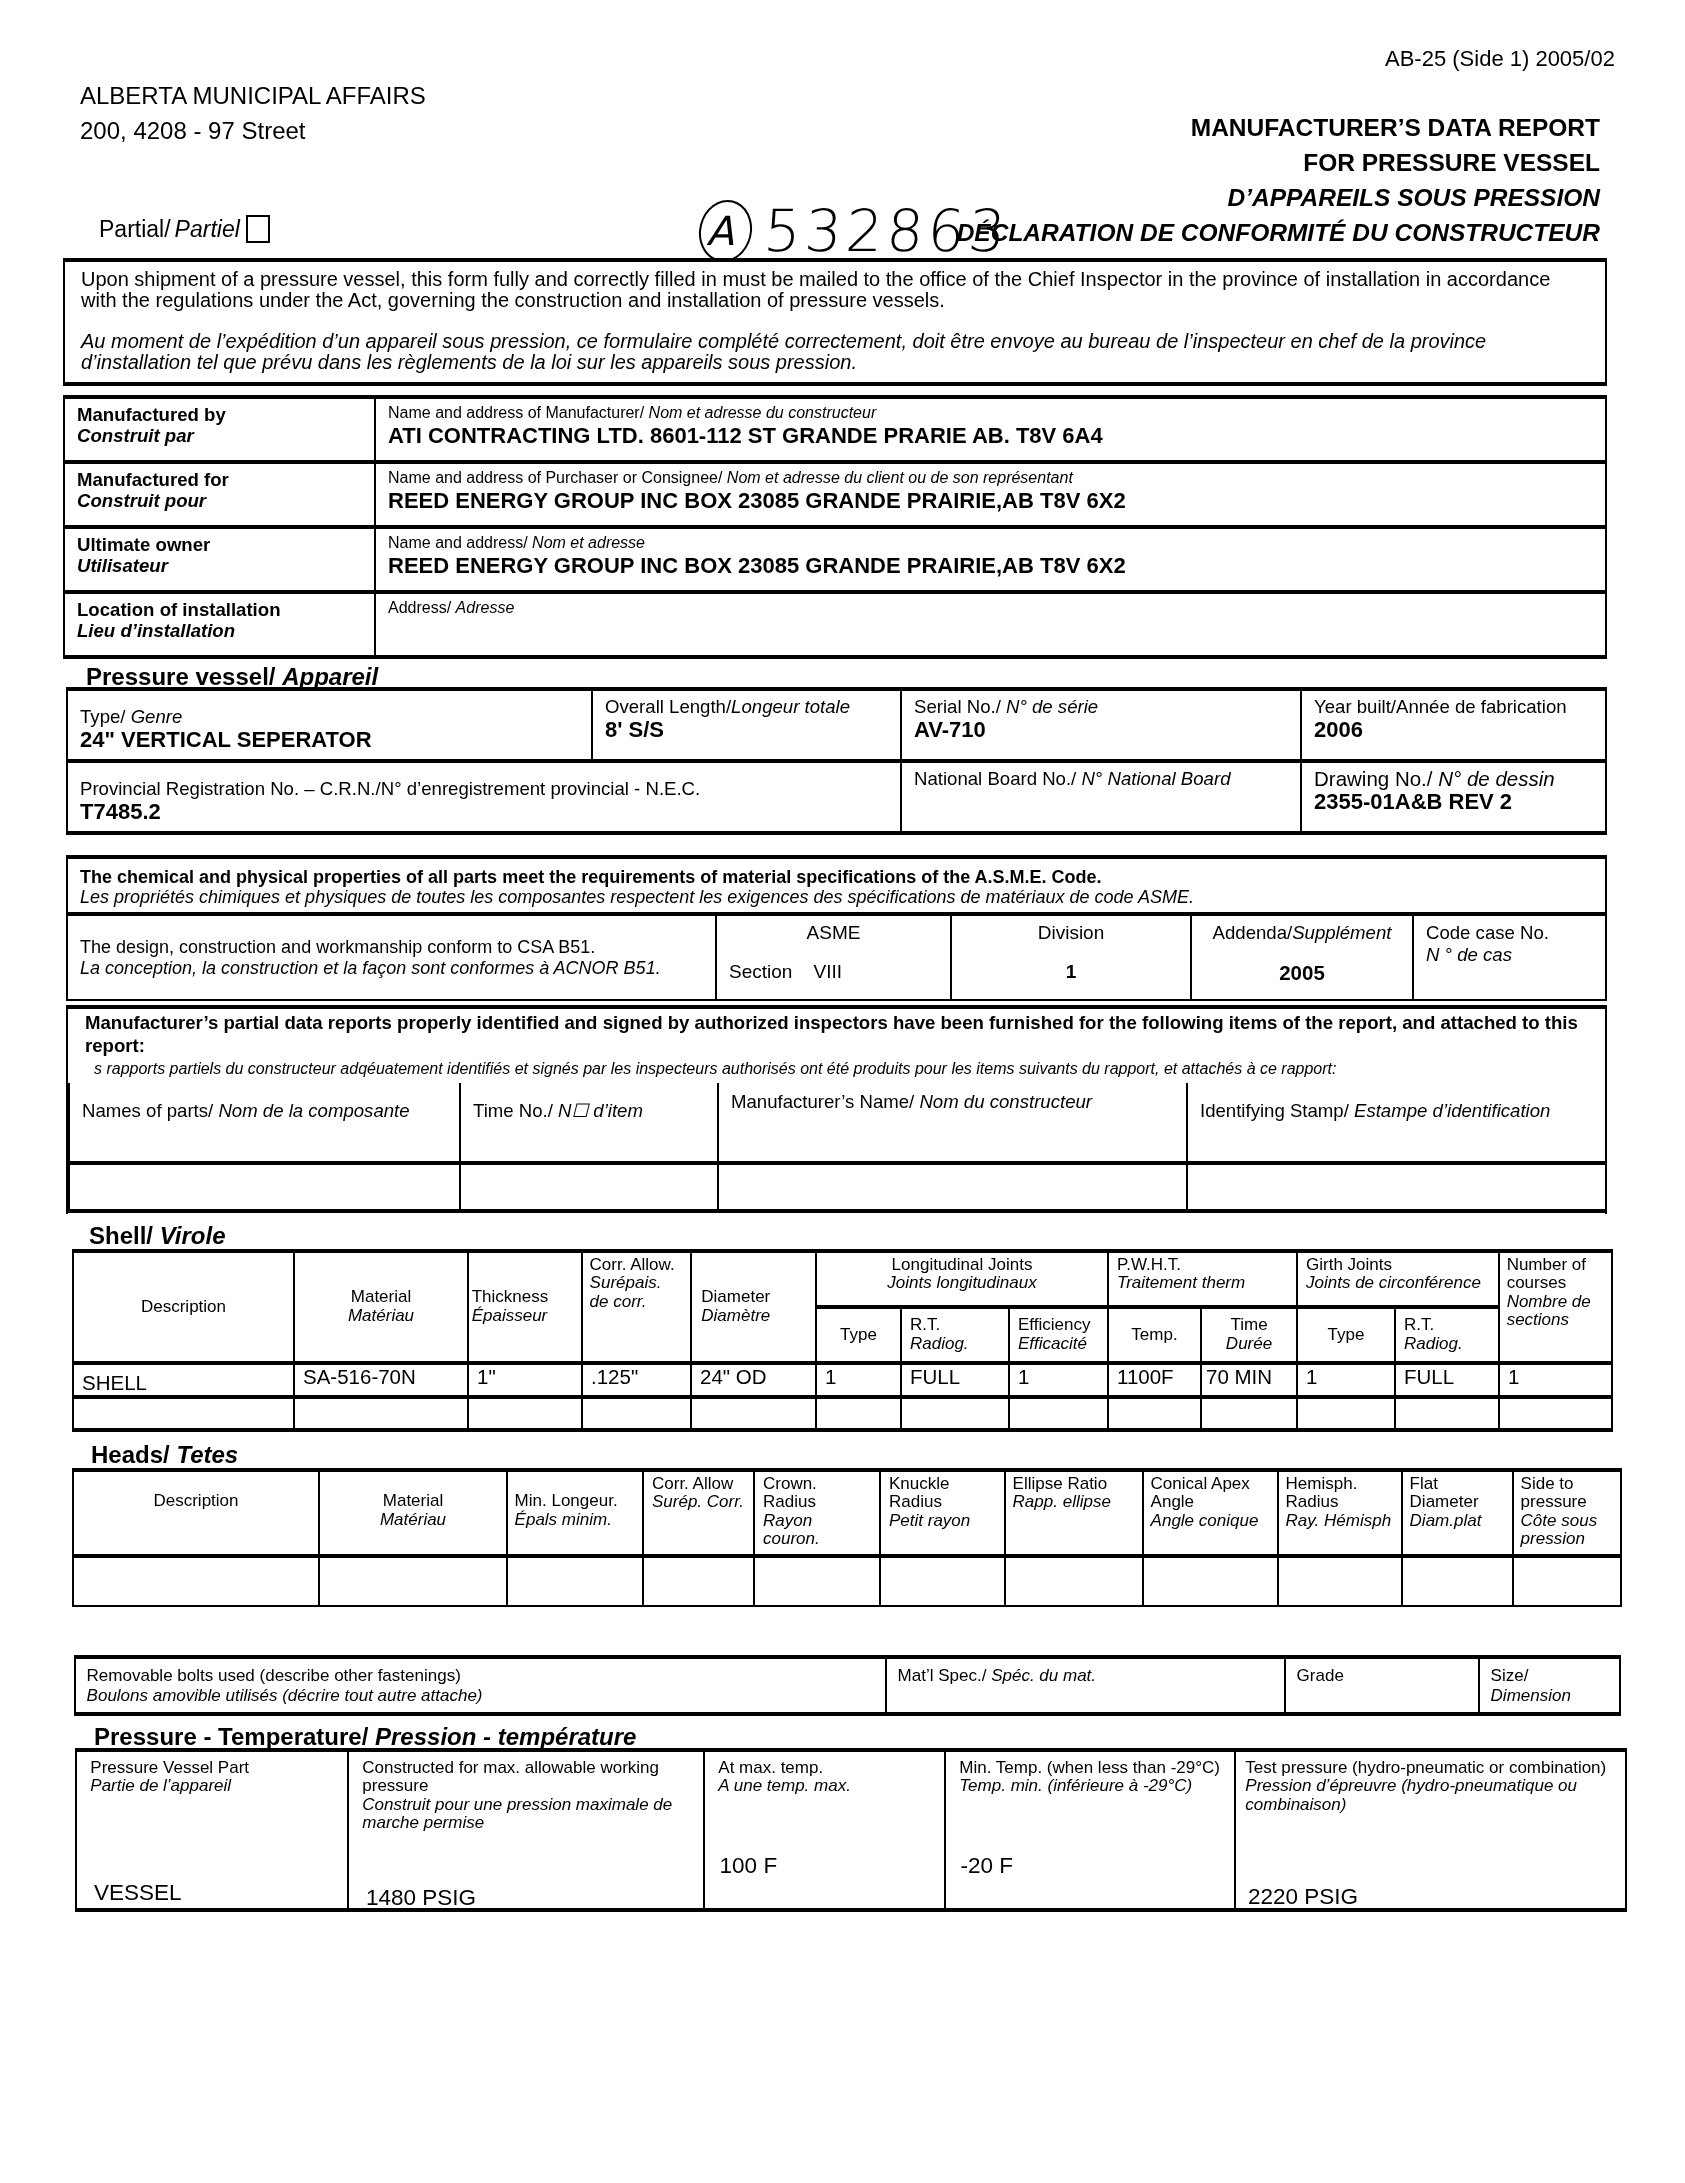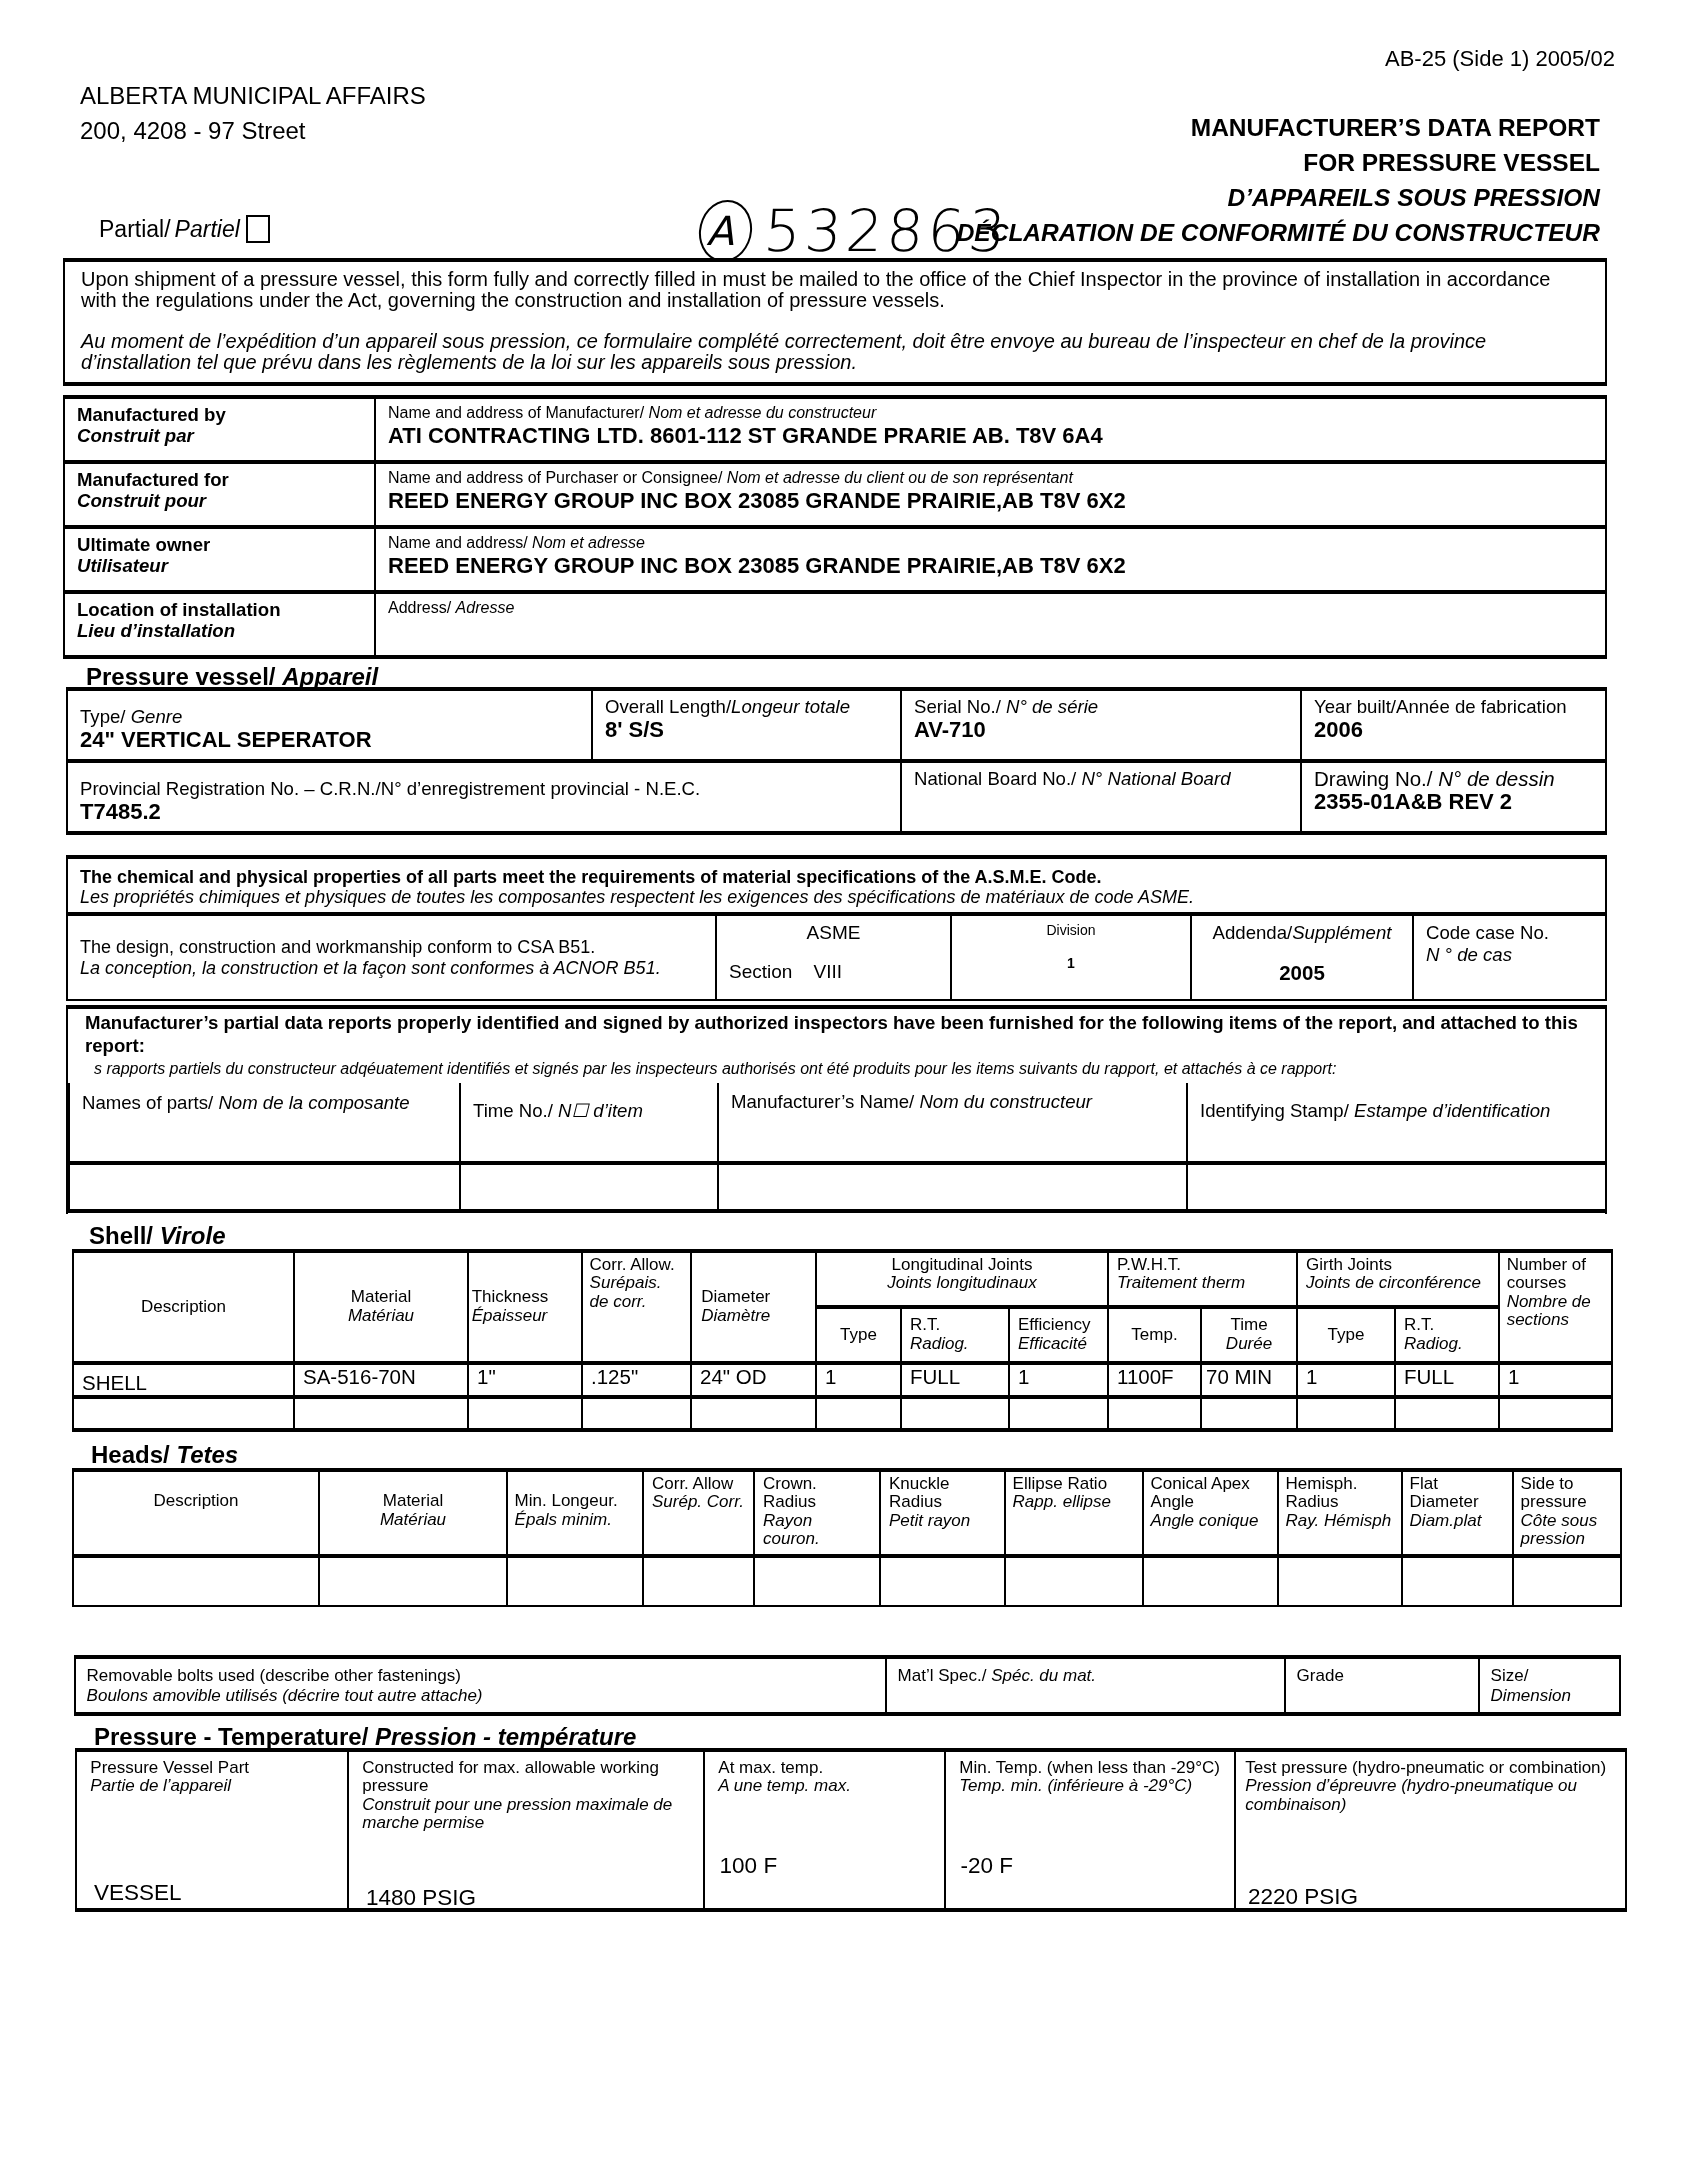--- a/index.html
+++ b/index.html
@@ -175,21 +175,21 @@
   </tr>
   <tr style="height:86px">
     <td class="thick-top" style="font-size:18px; line-height:21px; vertical-align:middle">
       <div>The design, construction and workmanship conform to CSA B51.</div>
       <div class="it">La conception, la construction et la façon sont conformes à ACNOR B51.</div>
     </td>
     <td class="thick-top" style="font-size:19px">
       <div class="center">ASME</div>
       <div style="margin-top:17px"><span>Section</span>&nbsp;&nbsp;&nbsp;&nbsp;<span>VIII</span></div>
     </td>
-    <td class="thick-top center" style="font-size:14px">
+    <td class="thick-top center" style="font-size:19px">
       <div>Division</div>
       <div class="b" style="margin-top:17px">1</div>
     </td>
     <td class="thick-top center" style="font-size:18.6px">
       <div><span>Addenda/</span><i>Supplément</i></div>
       <div class="b" style="margin-top:17px; font-size:20.5px">2005</div>
     </td>
     <td class="thick-top" style="font-size:18.6px">
       <div>Code case No.</div>
       <div class="it">N ° de cas</div>
@@ -205,21 +205,21 @@
 <table style="left:68px; top:1083px; width:1539px;">
   <colgroup>
       <col style="width:391px">
       <col style="width:258px">
       <col style="width:469px">
       <col>
     </colgroup>
   <tbody>
       <tr style="height:80px">
     <td style="border-top:none; font-size:18.6px">
-          <div style="margin-top:4px"><span>Names of parts/ </span><i>Nom de la composante</i></div>
+          <div style="margin-top:12px"><span>Names of parts/ </span><i>Nom de la composante</i></div>
         </td>
     <td style="border-top:none; font-size:18.6px">
           <div style="margin-top:12px"><span>Time No./ </span><i>N☐ d’item</i></div>
         </td>
     <td style="border-top:none; font-size:18.6px">
           <div style="margin-top:3px"><span>Manufacturer’s Name/ </span><i>Nom du constructeur</i></div>
         </td>
     <td style="border-top:none; font-size:18.6px">
           <div style="margin-top:12px"><span>Identifying Stamp/ </span><i>Estampe d’identification</i></div>
         </td>

